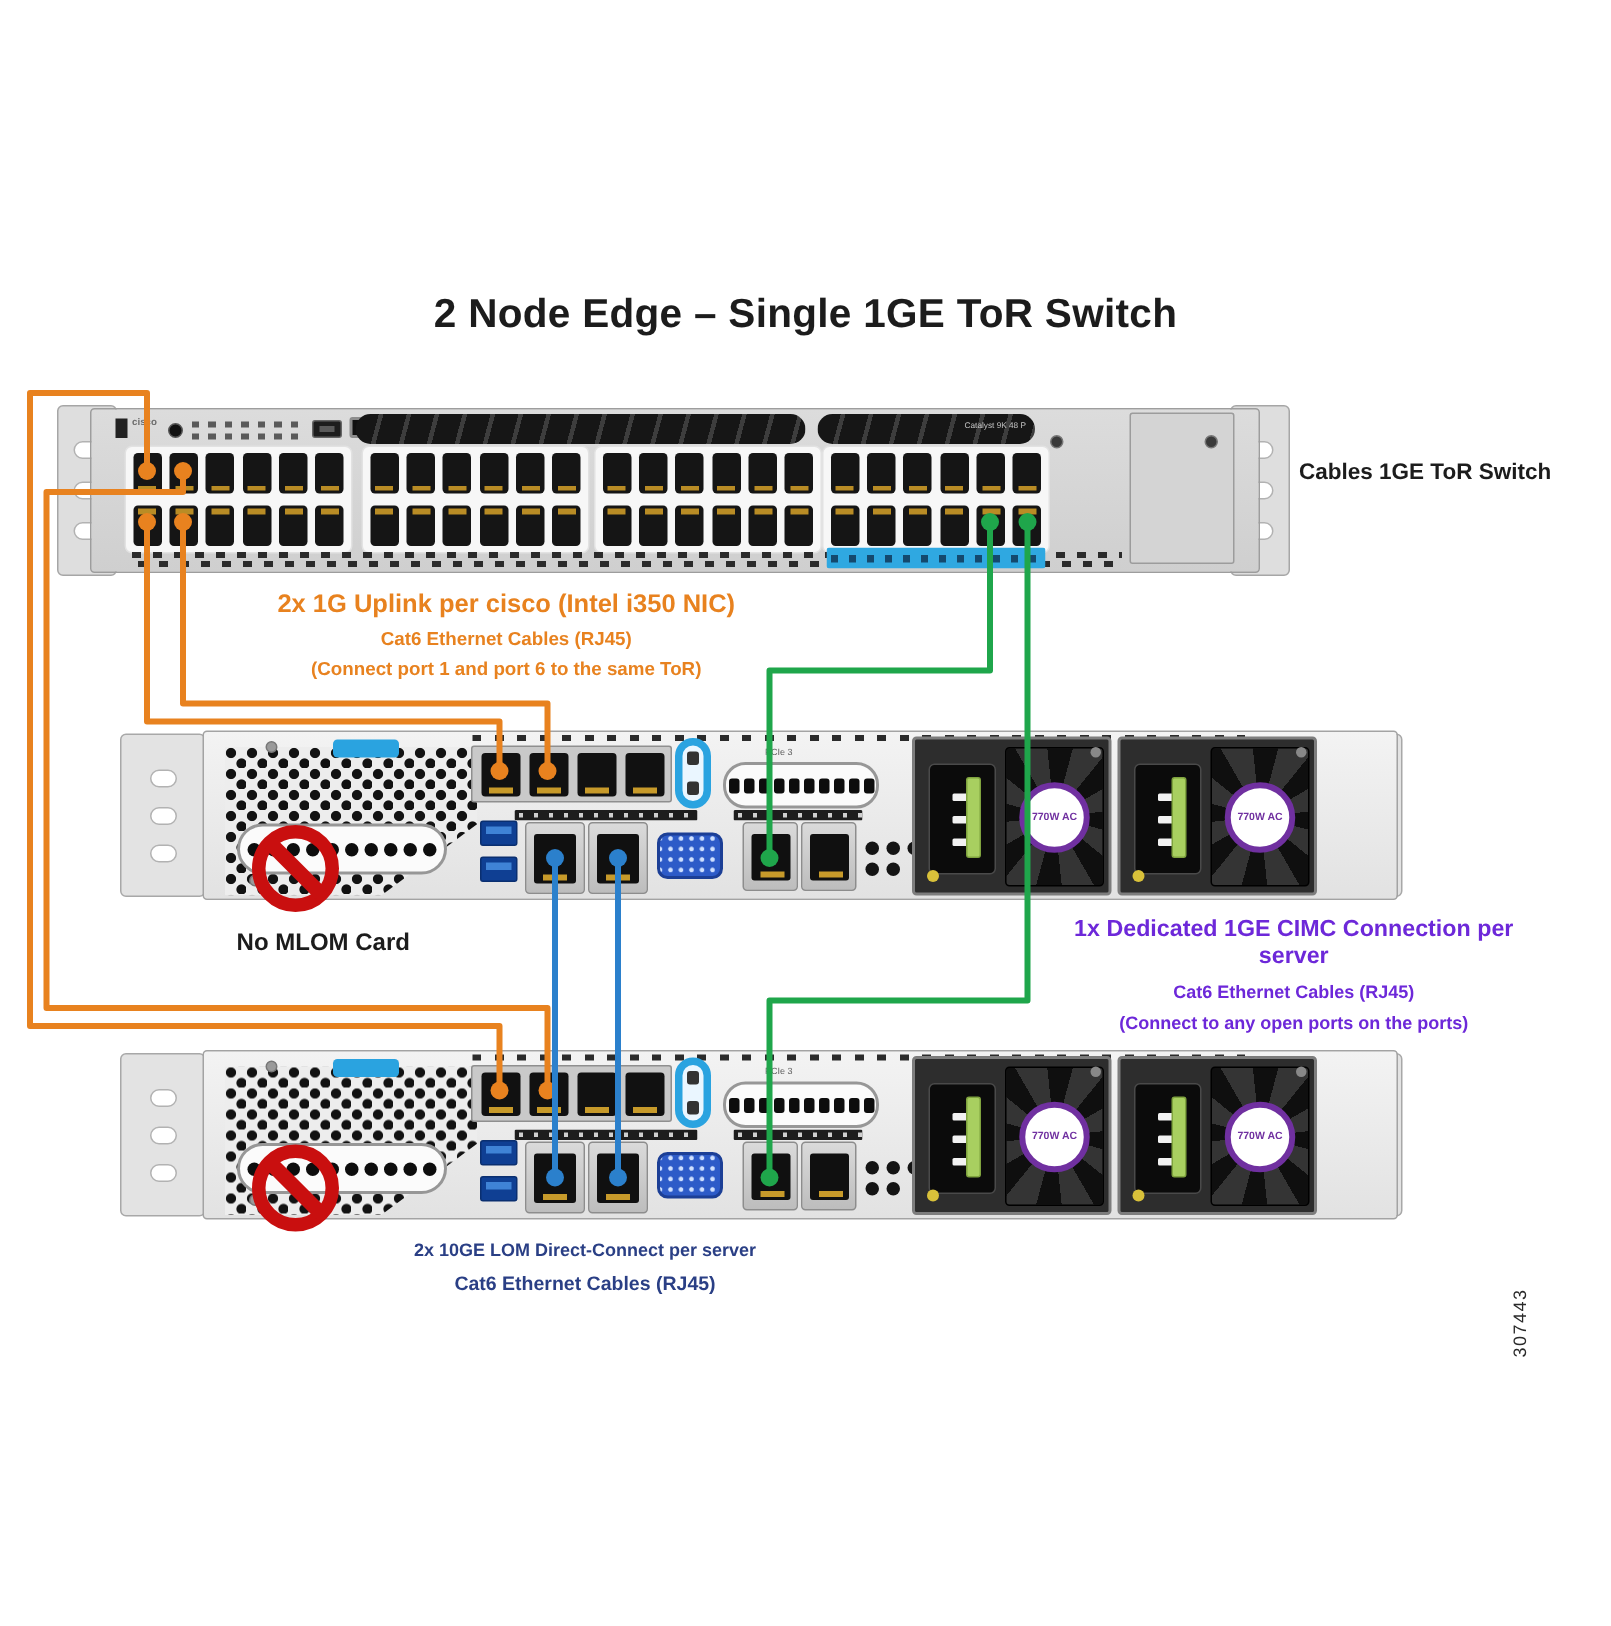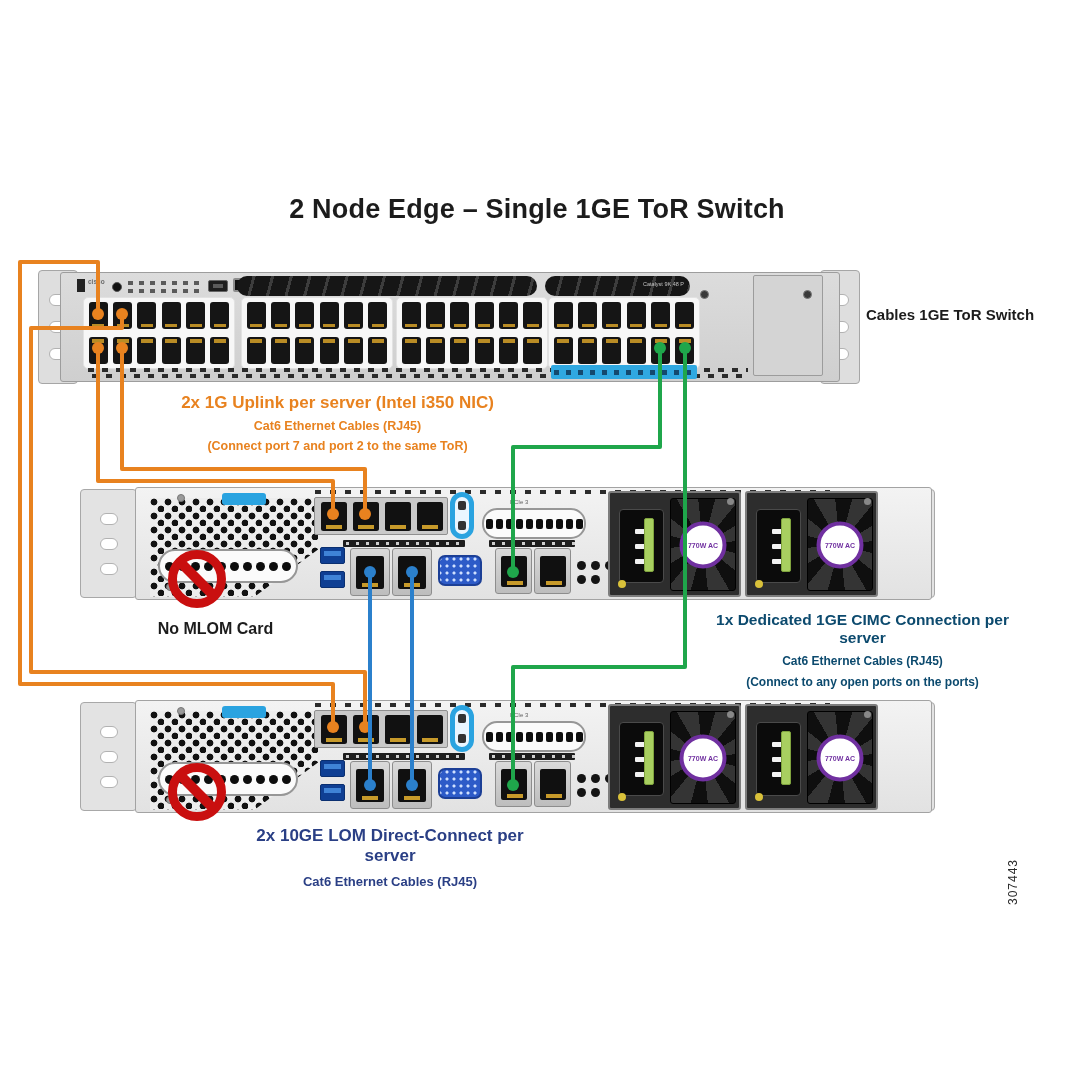--- a/index.html
+++ b/index.html
@@ -13,21 +13,21 @@
   .switch-label{left:866px;top:306px;width:170px;font-size:15px;font-weight:600;color:#1c1c1c;}
   .txt-block{display:flex;flex-direction:column;align-items:center;text-align:center;}
   .uplink-block{left:125px;top:393px;width:425px;gap:6px;}
   .uplink-block .l1{font-size:17px;font-weight:700;}
   .uplink-block .l2,.uplink-block .l3{font-size:12.5px;font-weight:700;}
   .nomlom{left:138px;top:620px;width:155px;text-align:center;font-size:16px;font-weight:600;color:#1c1c1c;}
   .cimc-block{left:700px;top:611px;width:325px;gap:7px;}
   .cimc-block .l1{font-size:15.5px;font-weight:700;}
   .cimc-block .l2,.cimc-block .l3{font-size:12px;font-weight:700;}
   .lom-block{left:235px;top:826px;width:310px;gap:8px;}
-  .lom-block .l1{font-size:17px;font-weight:700;}
+  .lom-block .l1{font-size:12px;font-weight:700;}
   .lom-block .l2{font-size:13px;font-weight:700;}
   .fignum{left:1006px;top:793px;height:112px;writing-mode:vertical-rl;transform:rotate(180deg);
           font-size:12px;color:#2a2a2a;letter-spacing:1px;}
 
   
   .sw-ear{width:40px;height:114px;background:#dedede;border:1px solid #a6a6a6;border-radius:4px;
           display:flex;flex-direction:column;align-items:center;justify-content:center;gap:15px;z-index:0;}
   .sw-body{left:60px;top:272px;width:780px;height:110px;background:linear-gradient(#dcdcdc,#cfcfcf);
            border:1.5px solid #9d9d9d;border-radius:3px;z-index:1;}
   .hole-oval{width:18px;height:12px;background:#fff;border:1px solid #b2b2b2;border-radius:7px;display:block;}
@@ -374,28 +374,28 @@
         <div class="psu-badge">770W AC</div>
       </div>
       <div class="psu-screw"></div>
       <div class="psu-dot"></div>
     </div>
   </div>
 
   <div class="abs switch-label">Cables 1GE ToR Switch</div>
 
   <div class="abs txt-block uplink-block" style="color: rgb(232, 130, 31);">
-    <div class="l1">2x 1G Uplink per server (Intel i350 NIC)</div>
+    <div class="l1">2x 1G Uplink per cisco (Intel i350 NIC)</div>
     <div class="l2">Cat6 Ethernet Cables (RJ45)</div>
-    <div class="l3">(Connect port 7 and port 2 to the same ToR)</div>
+    <div class="l3">(Connect port 1 and port 6 to the same ToR)</div>
   </div>
 
   <div class="abs nomlom">No MLOM Card</div>
 
-  <div class="abs txt-block cimc-block" style="color: #0c4a6e;">
+  <div class="abs txt-block cimc-block" style="color: #6d28d9;">
     <div class="l1">1x Dedicated 1GE CIMC Connection per server</div>
     <div class="l2">Cat6 Ethernet Cables (RJ45)</div>
     <div class="l3">(Connect to any open ports on the ports)</div>
   </div>
 
   <div class="abs txt-block lom-block" style="color: rgb(42, 63, 133);">
     <div class="l1">2x 10GE LOM Direct-Connect per server</div>
     <div class="l2">Cat6 Ethernet Cables (RJ45)</div>
   </div>
 

